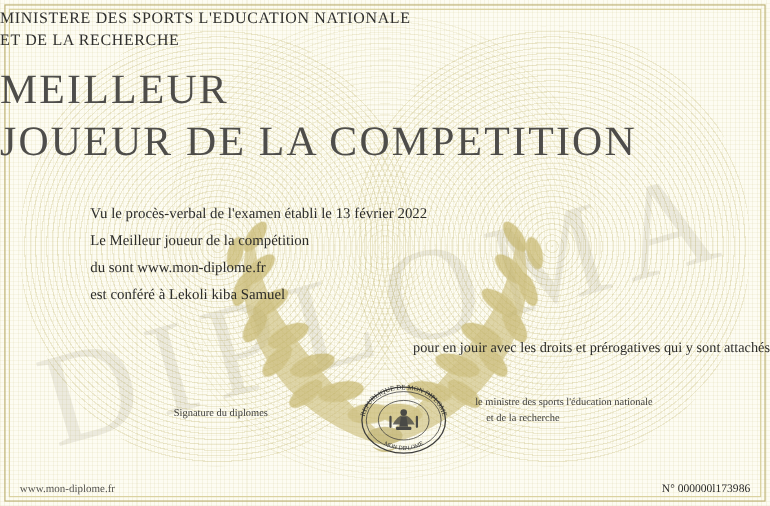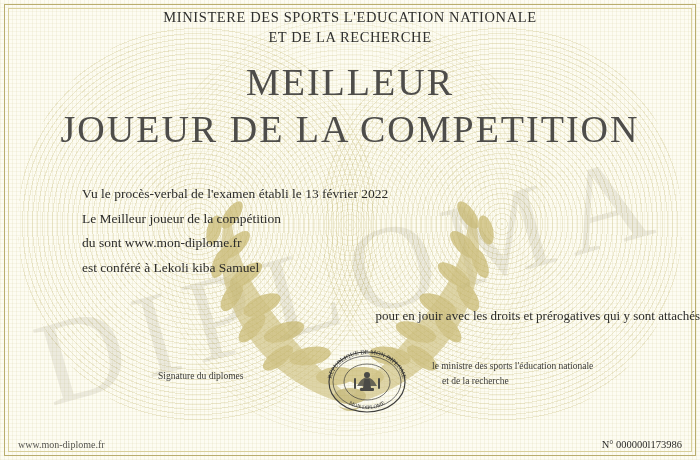--- a/index.html
+++ b/index.html
@@ -75,32 +75,32 @@
     height: 300px;
     opacity: .75;
   }
 
   
   .content { position: absolute; inset: 0; }
 
   .ministry {
     position: absolute;
     top: 8px; left: 0; right: 0;
-    text-align: center;
+    text-align: left;
     font-size: 14.5px;
     letter-spacing: .6px;
     color: #2f2f2d;
     line-height: 1.35;
   }
   .ministry .l2 { display: block; }
 
   .title {
     position: absolute;
     top: 62px; left: 0; right: 0;
-    text-align: center;
+    text-align: left;
     color: #4e4d4a;
   }
   .title .t1 {
     display: block;
     font-size: 38px;
     letter-spacing: 2px;
     line-height: 1.1;
   }
   .title .t2 {
     display: block;

